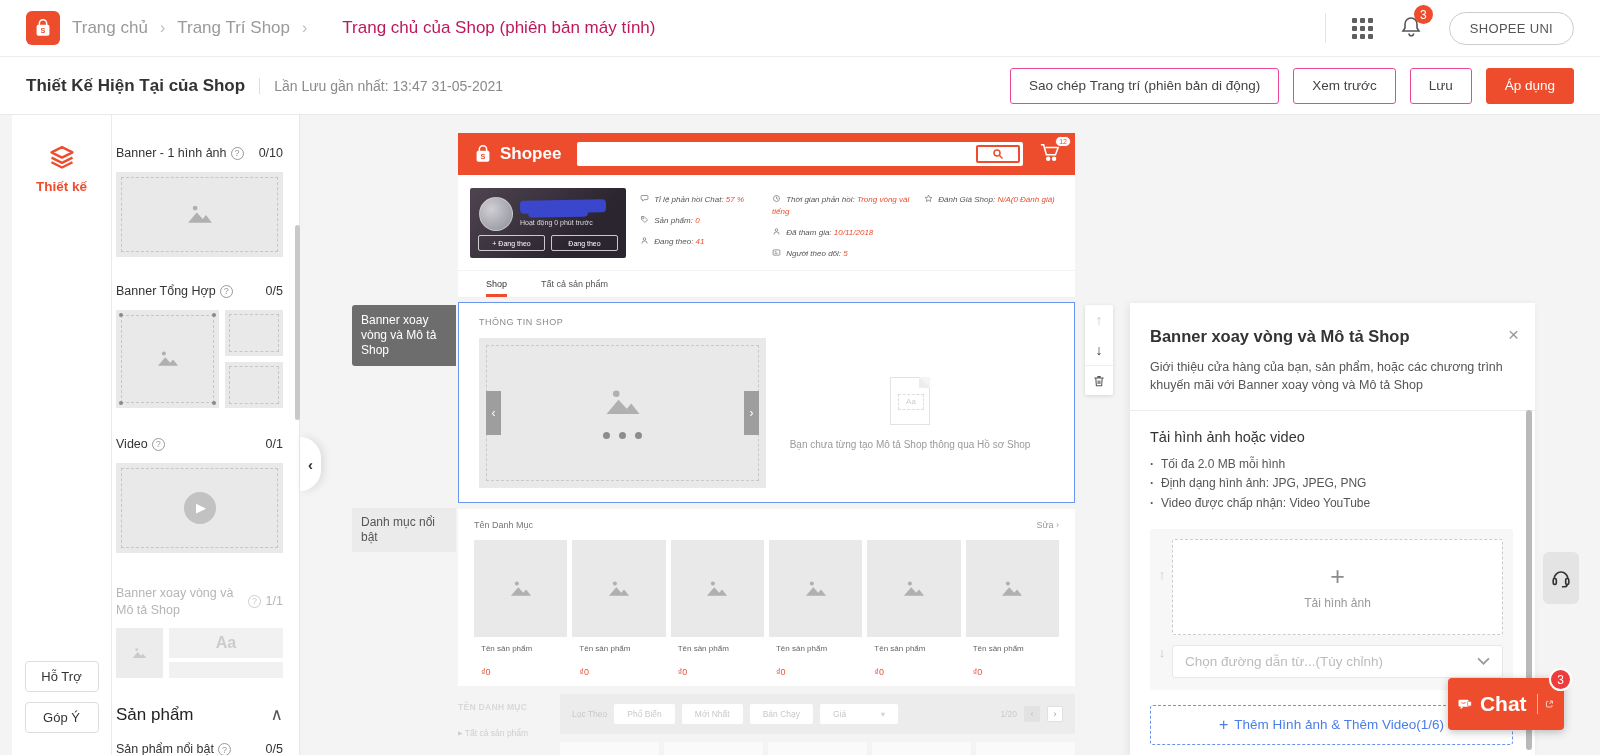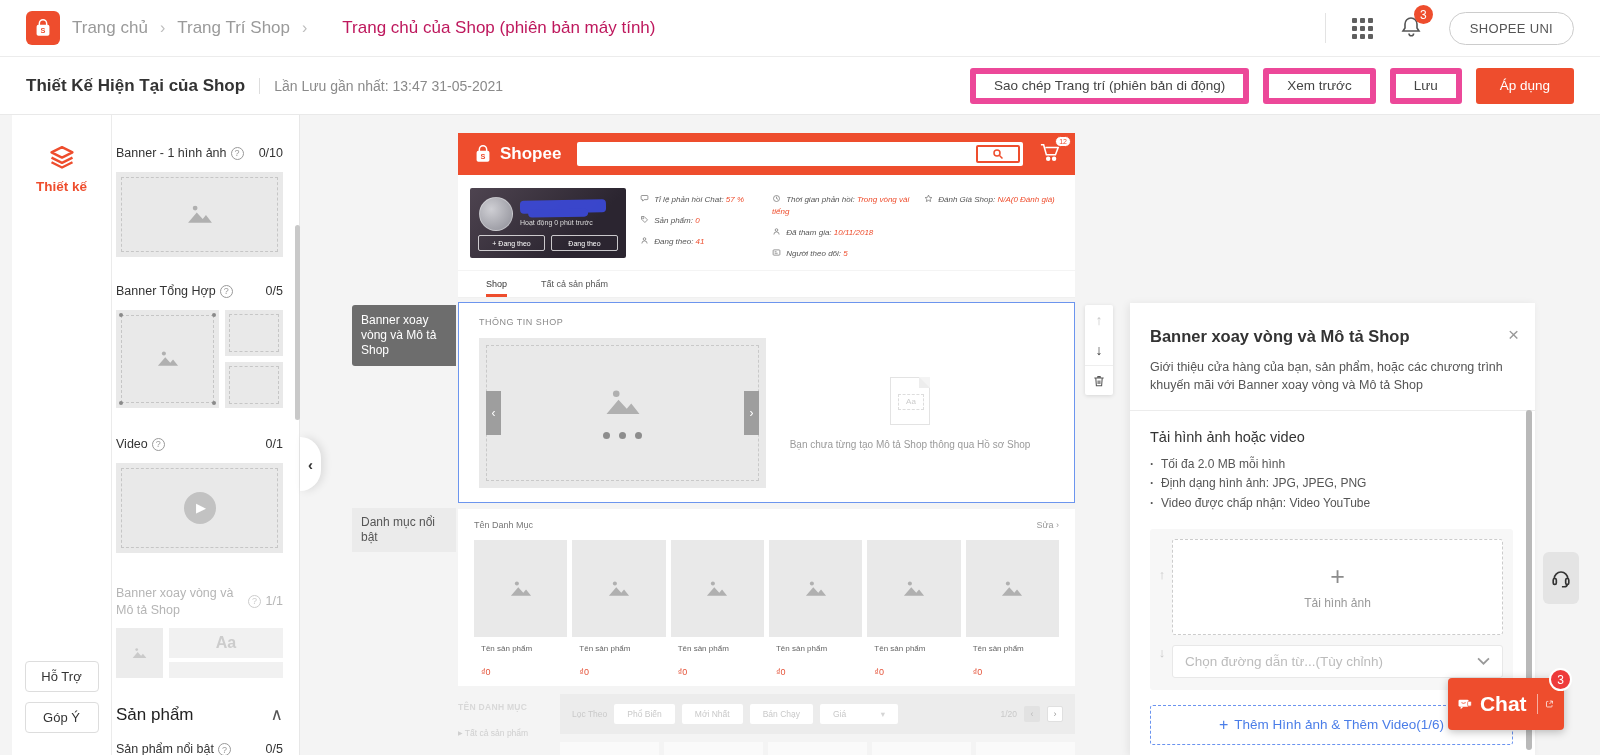--- a/index.html
+++ b/index.html
@@ -26,21 +26,21 @@
     padding:0 4px; }
   .uni-btn { border:1px solid #ccc; border-radius:18px; padding:8px 20px; color:#555; font-size:13px;
     background:#fff; cursor:pointer; letter-spacing:.3px; }
 
   
   .toolbar { position:absolute; top:57px; left:0; right:0; height:58px; background:#fff;
     border-bottom:1px solid #e9e9e9; display:flex; align-items:center; padding:0 26px; z-index:29; }
   .design-title { font-size:17px; font-weight:bold; color:#333; }
   .saved { font-size:14px; color:#8a8a8a; margin-left:14px; padding-left:14px; border-left:1px solid #ddd; }
   .toolbar-right { margin-left:auto; display:flex; align-items:center; gap:14px; }
-  .btn { border:6px solid #ec4899; background:#fff; border-radius:3px; height:36px; padding:0 18px;
+  .btn { border:1px solid #ec4899; background:#fff; border-radius:3px; height:36px; padding:0 18px;
     font-size:13.5px; color:#444; cursor:pointer; font-family:inherit; }
   .btn-primary { background:#ee4d2d; border-color:#ee4d2d; color:#fff; }
 
   
   .rail { position:absolute; left:12px; top:115px; bottom:0; width:100px; background:#fff;
     border-right:1px solid #ebebeb; z-index:20; }
   .rail-item { margin-top:28px; display:flex; flex-direction:column; align-items:center; gap:8px; cursor:pointer; }
   .rail-item .lbl { font-size:13.5px; font-weight:bold; }
   .rail-item.active .lbl { color:#ee4d2d; }
   .rail-item.idle .lbl { color:#4a4a4a; }

